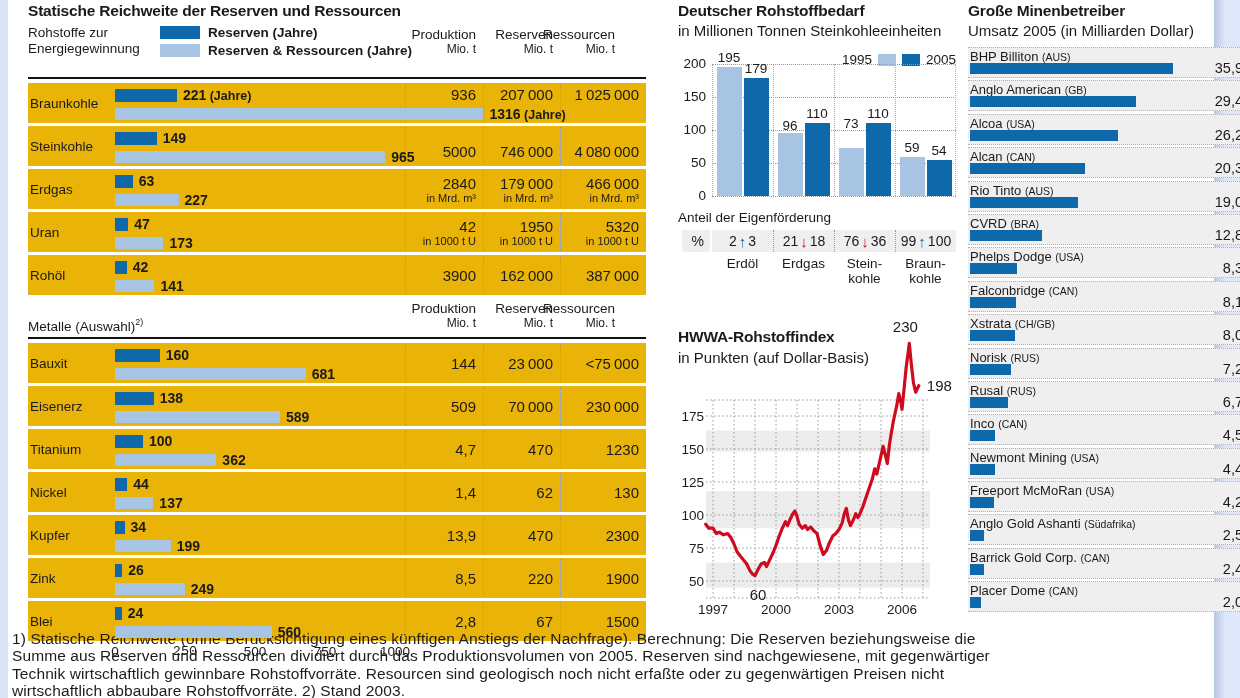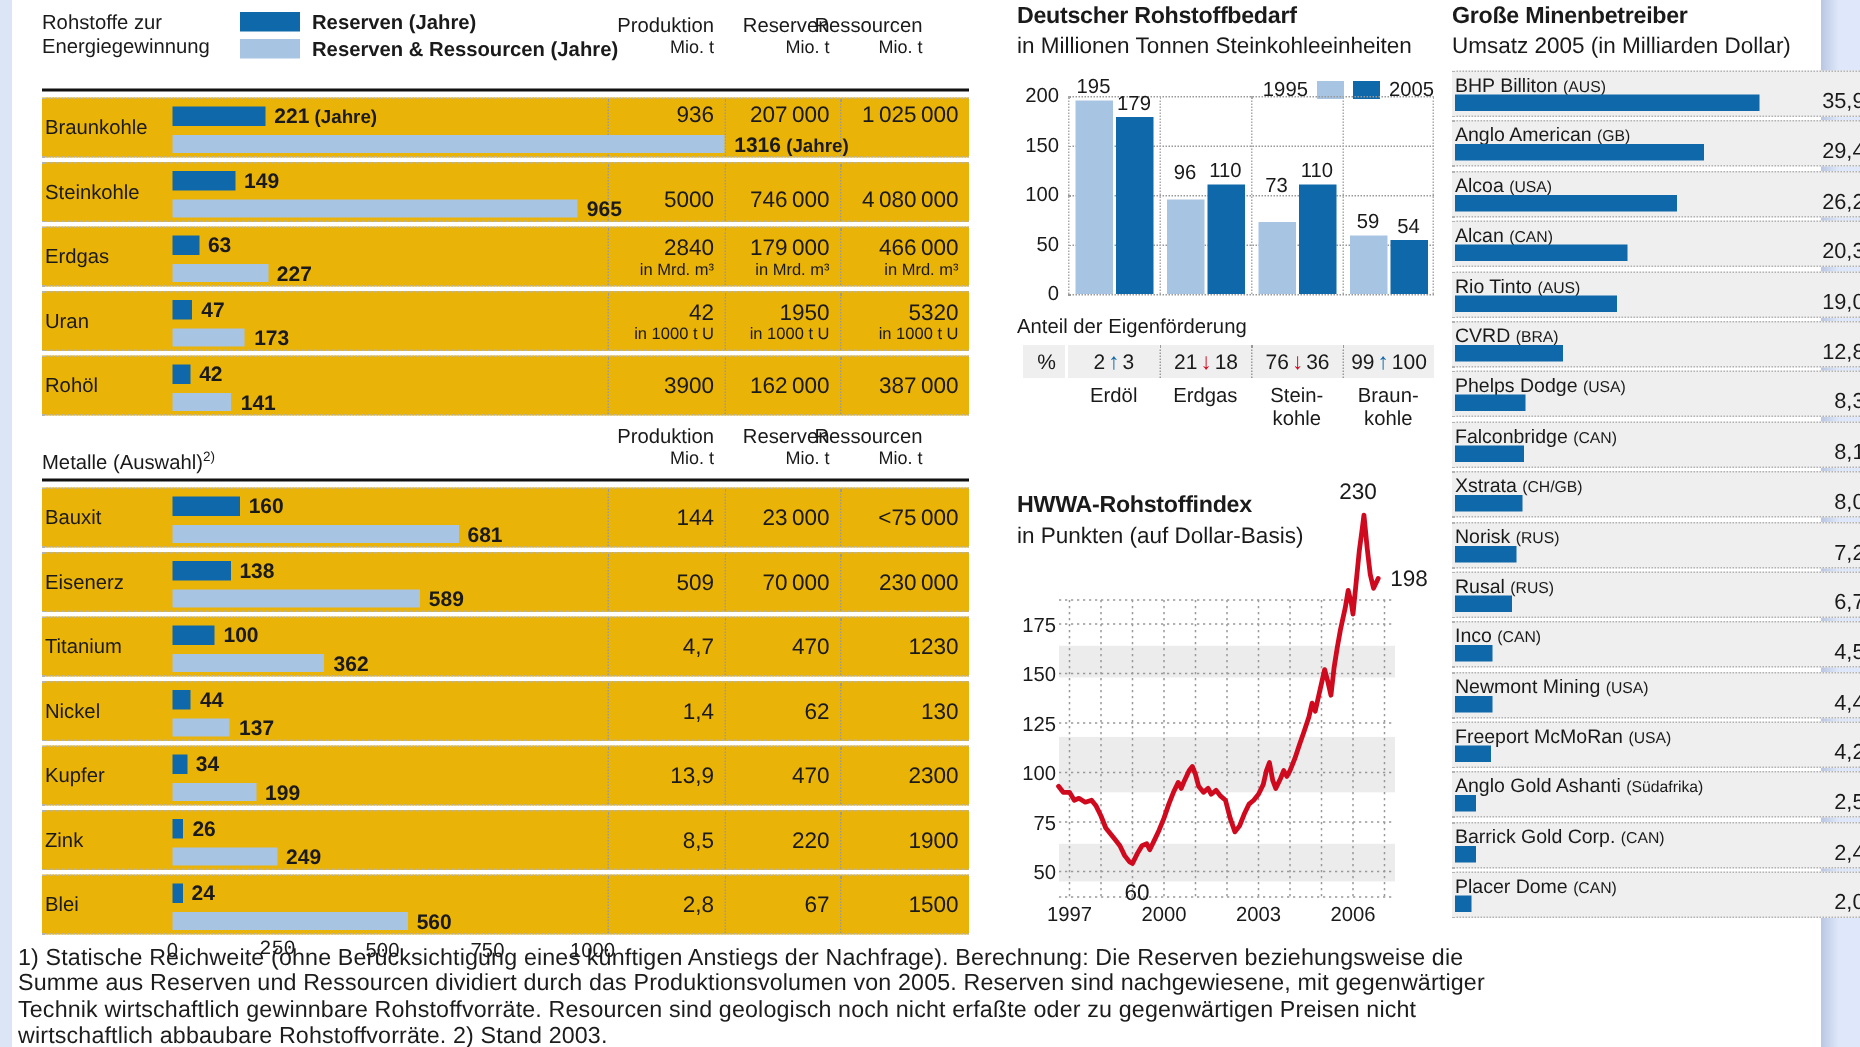--- a/index.html
+++ b/index.html
@@ -90,20 +90,21 @@
   #footer{position:absolute;left:12px;top:630px;width:1212px;font-size:15.5px;line-height:17.4px;
           color:#1c1c1c;white-space:pre-line;letter-spacing:0.1px;}
 </style>
 </head>
 <body>
 
 <div class="edge-left"></div>
 <div class="edge-right"></div>
 
 <div id="left" class="panel">
+  <div class="p-title">Statische Reichweite der Reserven und Ressourcen</div>
   <div class="eh">
     <div class="group-label">Rohstoffe zur
 Energiegewinnung</div>
     <span class="chip c-dark" style="background: rgb(15, 104, 169);"></span>
     <span class="chip-label l1">Reserven (Jahre)</span>
     <span class="chip c-light" style="background: rgb(167, 196, 226);"></span>
     <span class="chip-label l2">Reserven &amp; Ressourcen (Jahre)</span>
     <div class="colh h0">
       <div class="n">Produktion</div>
       <div class="u">Mio. t</div>
@@ -367,21 +368,21 @@
       <div class="d-grid" style="top: 0px;"></div>
       <div class="d-ylab" style="top: -8px;">200</div>
       <div class="d-group" style="left: 0px;">
         <div class="d-bar" style="left: 4px; height: 128.7px; background: rgb(167, 196, 226);"></div>
         <div class="d-blab" style="left: -4px; top: -13.7px;">195</div>
         <div class="d-bar" style="left: 31px; height: 118.14px; background: rgb(15, 104, 169);"></div>
         <div class="d-blab" style="left: 23px; top: -3.14px;">179</div>
       </div>
       <div class="d-group" style="left: 61px;">
         <div class="d-bar" style="left: 4px; height: 63.36px; background: rgb(167, 196, 226);"></div>
-        <div class="d-blab" style="left: -4px; top: 43px;">96</div>
+        <div class="d-blab" style="left: -4px; top: 54px;">96</div>
         <div class="d-bar" style="left: 31px; height: 72.6px; background: rgb(15, 104, 169);"></div>
         <div class="d-blab" style="left: 23px; top: 42.4px;">110</div>
       </div>
       <div class="d-group" style="left: 122px;">
         <div class="d-bar" style="left: 4px; height: 48.18px; background: rgb(167, 196, 226);"></div>
         <div class="d-blab" style="left: -4px; top: 52px;">73</div>
         <div class="d-bar" style="left: 31px; height: 72.6px; background: rgb(15, 104, 169);"></div>
         <div class="d-blab" style="left: 23px; top: 42.4px;">110</div>
       </div>
       <div class="d-group last" style="left: 183px;">

